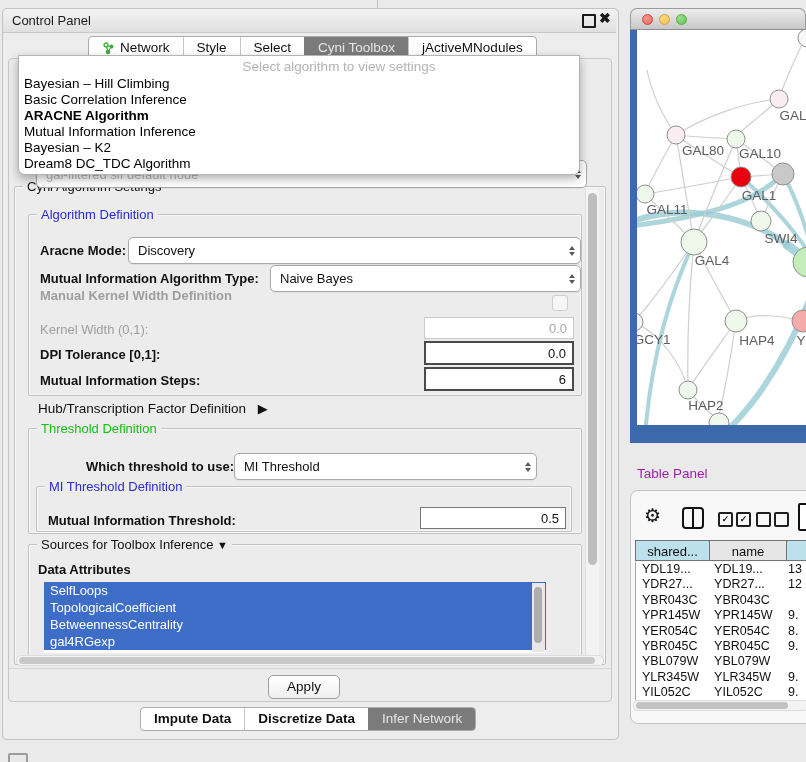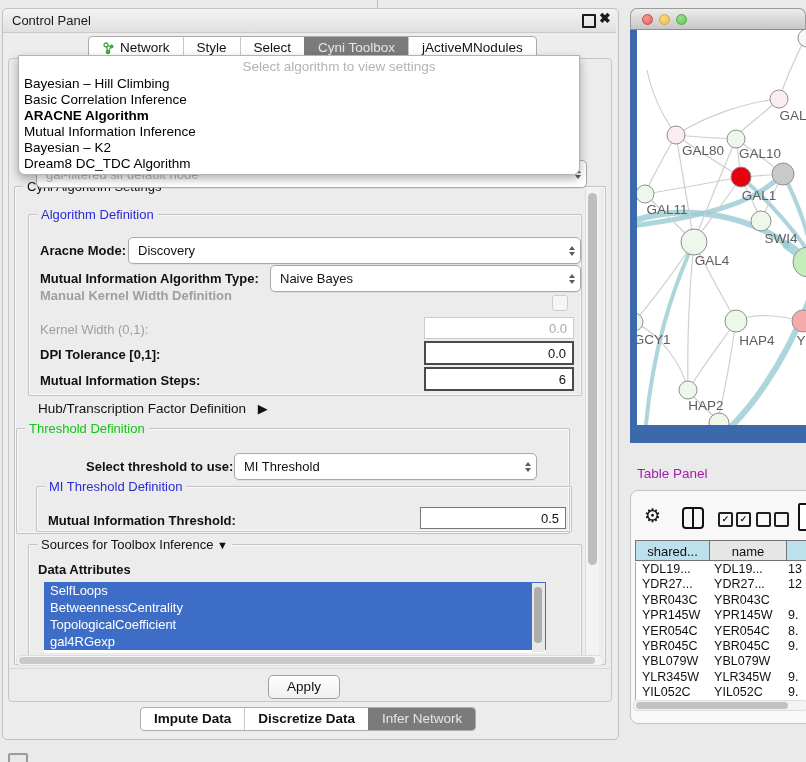--- a/index.html
+++ b/index.html
@@ -204,24 +204,24 @@
   <div class="lbl b" style="left:40px;top:373px;">Mutual Information Steps:</div>
   <div class="field strong" style="left:424px;top:367px;width:140px;height:20px;">
       <span>6</span>
     </div>
 
   <div class="lbl" style="left:38px;top:401px;font-size:13.5px;">
     <span>Hub/Transcription Factor Definition</span>
     <span style="margin-left:8px;font-size:13px;">▶</span>
   </div>
 
-  <div class="grp" style="left:16px;top:428px;width:552px;height:104px;">
+  <div class="grp" style="left:28px;top:428px;width:552px;height:104px;">
     <span class="grp-ttl t-green">Threshold Definition</span>
   </div>
-  <div class="lbl b" style="left:86px;top:459px;">Select threshold to use:</div>
+  <div class="lbl b" style="left:86px;top:459px;">Which threshold to use:</div>
   <div class="combo" style="left:234px;top:453px;width:292px;height:25px;">
     <span>MI Threshold</span>
     <span class="spin">
         <span class="tri-up"></span>
         <span class="tri-dn"></span>
       </span>
   </div>
   <div class="grp" style="left:36px;top:486px;width:534px;height:44px;">
     <span class="grp-ttl t-blue">MI Threshold Definition</span>
   </div>
@@ -232,22 +232,22 @@
 
   <div class="grp" style="left:28px;top:544px;width:552px;height:112px;">
     <span class="grp-ttl">
       <span>Sources for Toolbox Inference</span>
       <span style="font-size:11px;">▼</span>
     </span>
   </div>
   <div class="lbl b" style="left:38px;top:562px;">Data Attributes</div>
   <div class="abs" id="attr-list">
     <div class="attr-item">SelfLoops</div>
+    <div class="attr-item">TopologicalCoefficient</div>
     <div class="attr-item">BetweennessCentrality</div>
-    <div class="attr-item">TopologicalCoefficient</div>
     <div class="attr-item">gal4RGexp</div>
   </div>
   <div class="abs" style="left:532px;top:583px;width:13px;height:69px;background:#E8E8E8;">
     <div class="sb-thumb" style="left:2px;top:4px;width:8px;height:56px;background:#ADADAD;"></div>
   </div>
 
   <div class="sb-track-h" style="left:16px;top:655px;width:586px;height:9px;">
     <div class="sb-thumb" style="left:2px;top:1px;width:576px;height:7px;background:#C9C9C9;"></div>
   </div>
 

